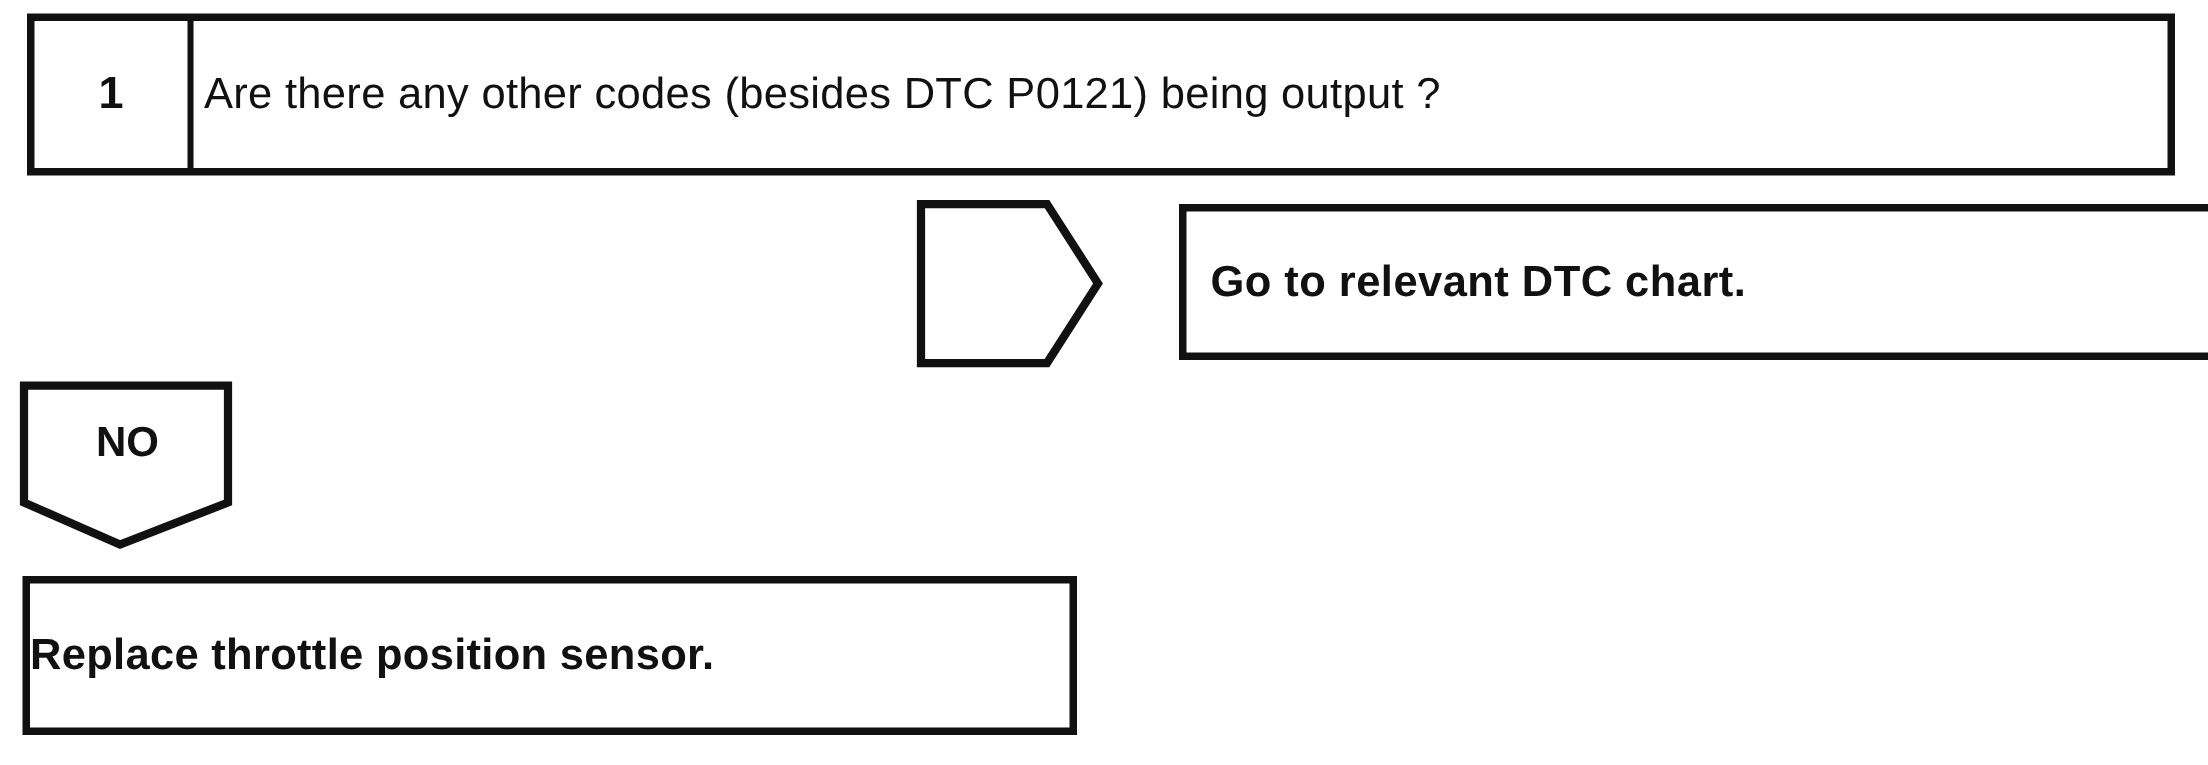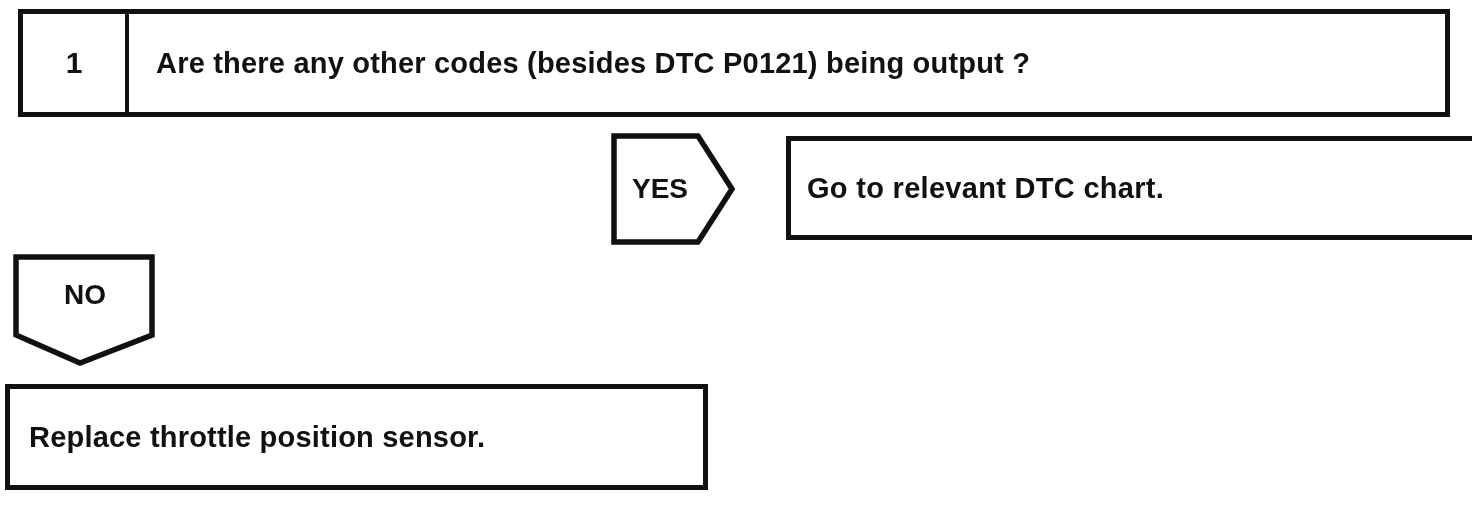--- a/index.html
+++ b/index.html
@@ -39,23 +39,23 @@
     height: 100%;
     border-right: 4px solid var(--line);
     display: flex;
     align-items: center;
     justify-content: center;
     font-size: 30px;
     font-weight: bold;
   }
   .step-q {
     flex: 1;
-    padding-left: 27px;
+    padding-left: 7px;
     font-size: 29px;
-    font-weight: bold;
+    font-weight: normal;
     letter-spacing: 0.2px;
   }
   
   .yes-shape {
     position: absolute;
     left: 610px; top: 132px;
     width: 127px; height: 114px;
   }
   .yes-label {
     position: absolute;
@@ -86,23 +86,22 @@
     left: 12px; top: 253px;
     width: 146px; height: 84px;
     display: flex;
     align-items: center;
     justify-content: center;
     font-size: 28px;
     font-weight: bold;
     text-align: center;
   }
   .no-box {
-    left: 5px; top: 384px;
+    left: 15px; top: 384px;
     width: 703px; height: 106px;
-    padding-left: 19px;
     font-size: 29px;
     letter-spacing: 0.2px;
   }
   .connector-poly {
     fill: var(--background);
     stroke: var(--line);
     stroke-width: 5.5;
     stroke-linejoin: miter;
   }
 </style>
@@ -112,21 +111,20 @@
 <div class="stage">
 
   <div class="box step-box">
     <div class="step-num">1</div>
     <div class="step-q">Are there any other codes (besides DTC P0121) being output ?</div>
   </div>
 
   <svg class="yes-shape" viewBox="0 0 127 114">
     <polygon class="connector-poly" points="4,4 88,4 122,57 88,110 4,110"></polygon>
   </svg>
-  <div class="yes-label">YES</div>
 
   <div class="box yes-box">
     <span>Go to relevant DTC chart.</span>
   </div>
 
   <svg class="no-shape" viewBox="0 0 146 116">
     <polygon class="connector-poly" points="4,4 140,4 140,82 68,110 4,82"></polygon>
   </svg>
   <div class="no-label">NO</div>
 

